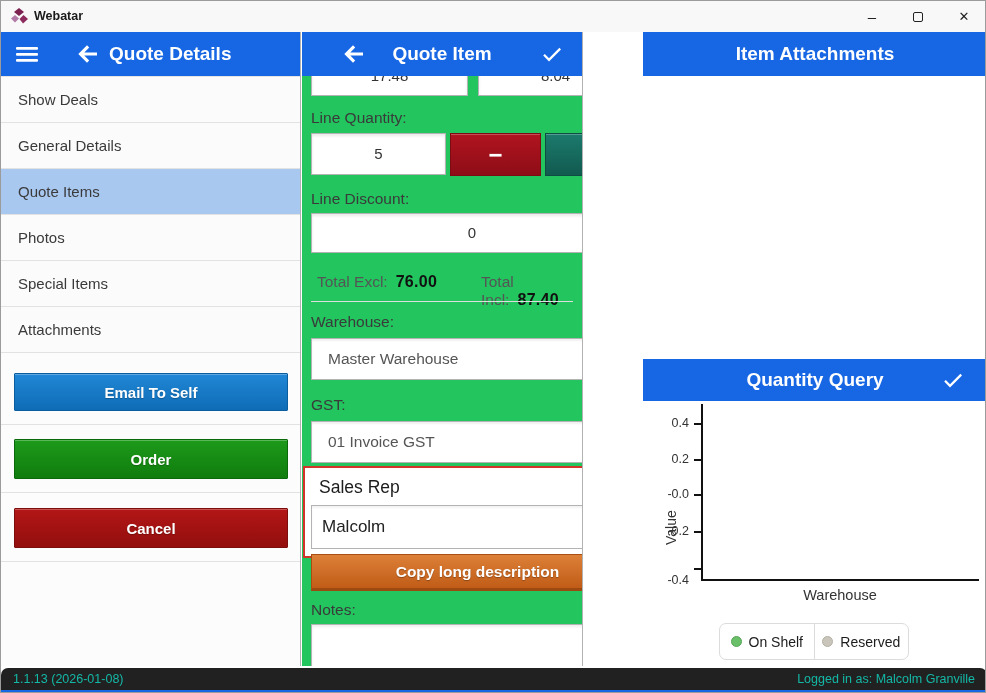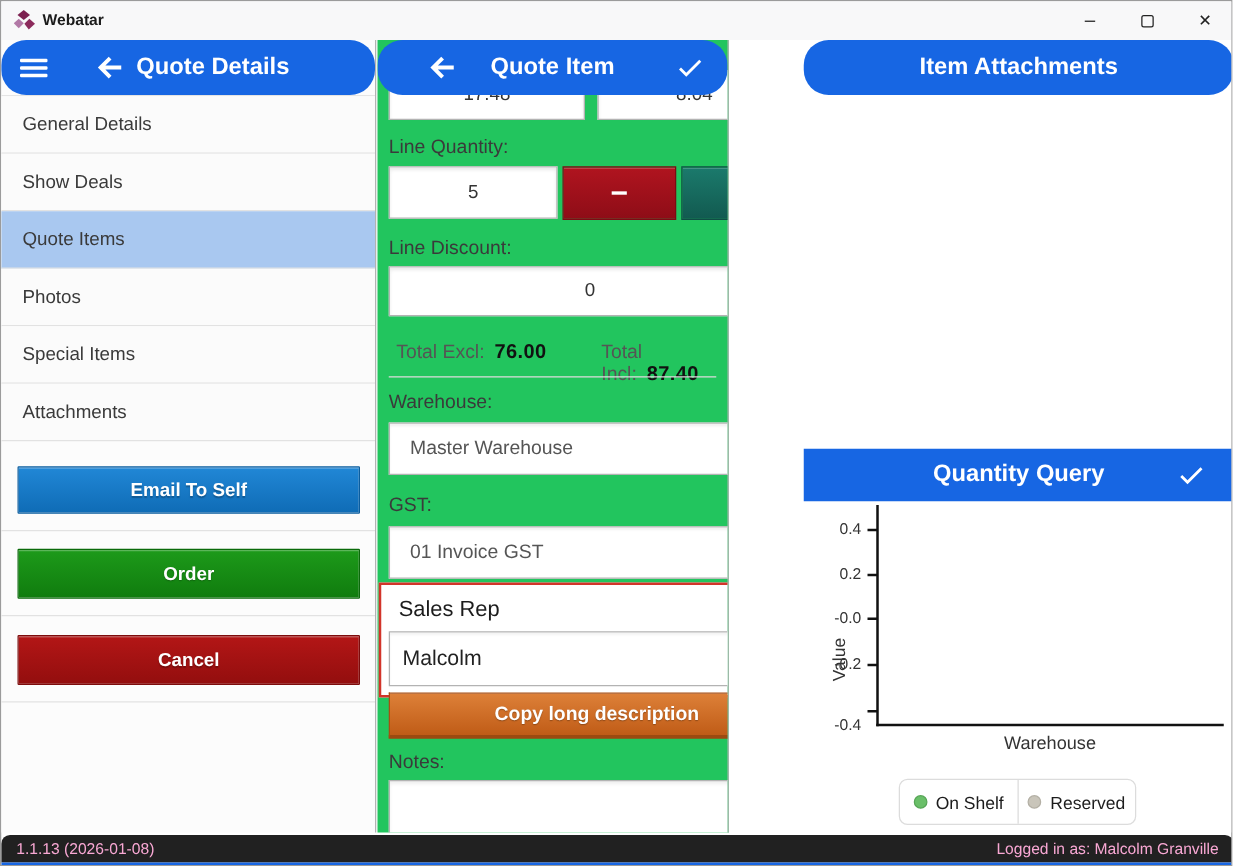--- a/index.html
+++ b/index.html
@@ -15,21 +15,21 @@
   .app-title { position:absolute; left:33px; top:0; height:31px; line-height:31px; font-size:12.5px; font-weight:bold; color:#1b1b1b; }
   .win-btn { position:absolute; top:0; width:46px; height:31px; display:flex; align-items:center; justify-content:center; color:#222; cursor:default; }
   .win-min { right:92px; font-size:15px; }
   .win-max { right:46px; }
   .win-max .box { width:10px; height:10px; border:1.2px solid #222; border-radius:2px; }
   .win-close { right:0; font-size:13px; }
   
   .panel-header {
     position:absolute; top:0; left:0; right:0; height:44px; background:#1766e3;
     color:#fff; display:flex; align-items:center; justify-content:center;
-    font-weight:bold; font-size:19px; z-index:5;border-radius:20px;
+    font-weight:bold; font-size:19px; z-index:5;
   }
   .left-panel  { position:absolute; left:0;   top:31px; width:300px; height:634px; background:#fcfcfc; border-right:1px solid #b2b2b2; }
   .mid-panel   { position:absolute; left:301px; top:31px; width:281px; height:634px; background:#22c55e; border-right:1px solid #b2b2b2; overflow:hidden; }
   .right-panel { position:absolute; left:642px; top:31px; width:344px; height:634px; background:#ffffff; }
   .hdr-icon { position:absolute; top:10px; width:24px; height:24px; }
   
   .nav { position:absolute; top:44px; left:0; right:0; border-top:1px solid #e4e4e4; }
   .nav-item { height:46px; line-height:46px; padding-left:17px; font-size:15px; color:#3a3a3a; border-bottom:1px solid #e2e2e2; background:#fbfbfb; cursor:pointer; }
   .nav-item.selected { background:#a9c8f0; }
   .lp-divider { position:absolute; left:0; right:0; height:1px; background:#e2e2e2; }
@@ -93,21 +93,21 @@
   .xlabel { position:absolute; left:58px; top:555px; width:278px; text-align:center; font-size:14.5px; color:#333; }
   .legend { position:absolute; left:76px; top:591px; width:190px; height:37px; border:1px solid #dcdcdc; border-radius:7px; background:#fff; display:flex; }
   .legend-cell { flex:1; display:flex; align-items:center; justify-content:center; gap:7px; font-size:14px; color:#1c1c1c; cursor:pointer; }
   .legend-cell + .legend-cell { border-left:1px solid #dcdcdc; }
   .dot { width:11px; height:11px; border-radius:50%; }
   .dot-green { background:#6abf69; border:1px solid #57a657; }
   .dot-gray  { background:#c9c5ba; border:1px solid #b4b0a5; }
   
   .statusbar {
     position:absolute; left:0; top:667px; width:986px; height:22px; background:#212121;
-    border-radius:7px 7px 0 0; color:#f9a8d4; font-size:12.5px;
+    border-radius:7px 7px 0 0; color:#14b8a6; font-size:12.5px;
     display:flex; align-items:center; justify-content:space-between; padding:0 12px; z-index:50;
   }
   .bottom-edge { position:absolute; left:0; bottom:0; width:986px; height:2px; background:#1766e3; z-index:60; }
 </style>
 </head>
 <body>
 
 <div id="window">
 
   <div class="titlebar">
@@ -134,22 +134,22 @@
         <rect x="1" y="5" width="22" height="2.8" rx="1" fill="#fff"></rect>
         <rect x="1" y="11" width="22" height="2.8" rx="1" fill="#fff"></rect>
         <rect x="1" y="17" width="22" height="2.8" rx="1" fill="#fff"></rect>
       </svg>
       <svg class="hdr-icon" style="left:75px;" viewBox="0 0 24 24">
         <path d="M21 10.4H8.3l4.9-4.9L11 3.3 2.3 12 11 20.7l2.2-2.2-4.9-4.9H21z" fill="#fff"></path>
       </svg>
       <span style="margin-left:108px;">Quote Details</span>
     </div>
     <div class="nav">
+      <div class="nav-item">Show Deals</div>
       <div class="nav-item">General Details</div>
-      <div class="nav-item">Show Deals</div>
       <div class="nav-item selected">Quote Items</div>
       <div class="nav-item">Photos</div>
       <div class="nav-item">Special Items</div>
       <div class="nav-item">Attachments</div>
     </div>
     <div class="big-btn btn-email">Email To Self</div>
     <div class="lp-divider" style="top:392px;"></div>
     <div class="big-btn btn-order">Order</div>
     <div class="lp-divider" style="top:460px;"></div>
     <div class="big-btn btn-cancel">Cancel</div>

